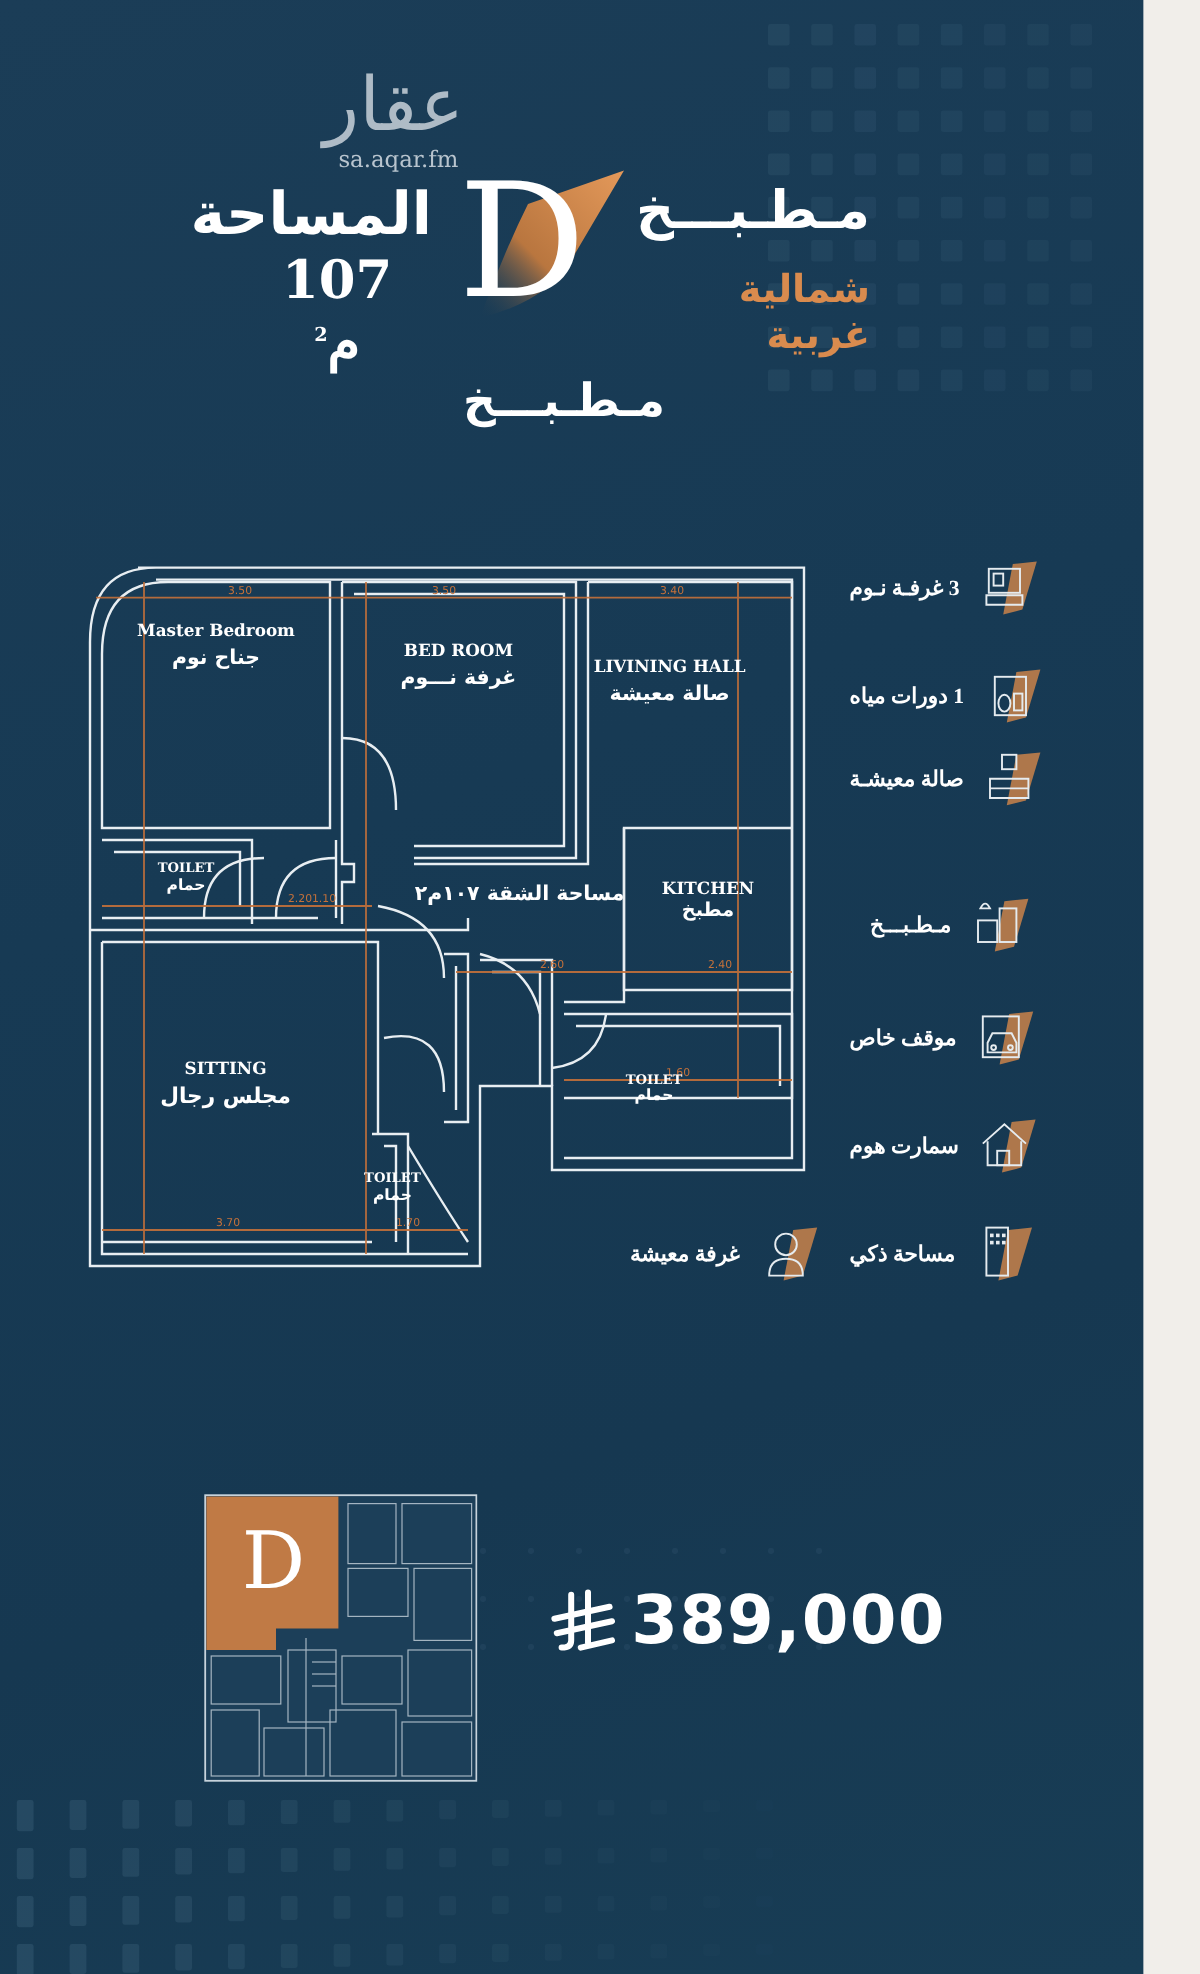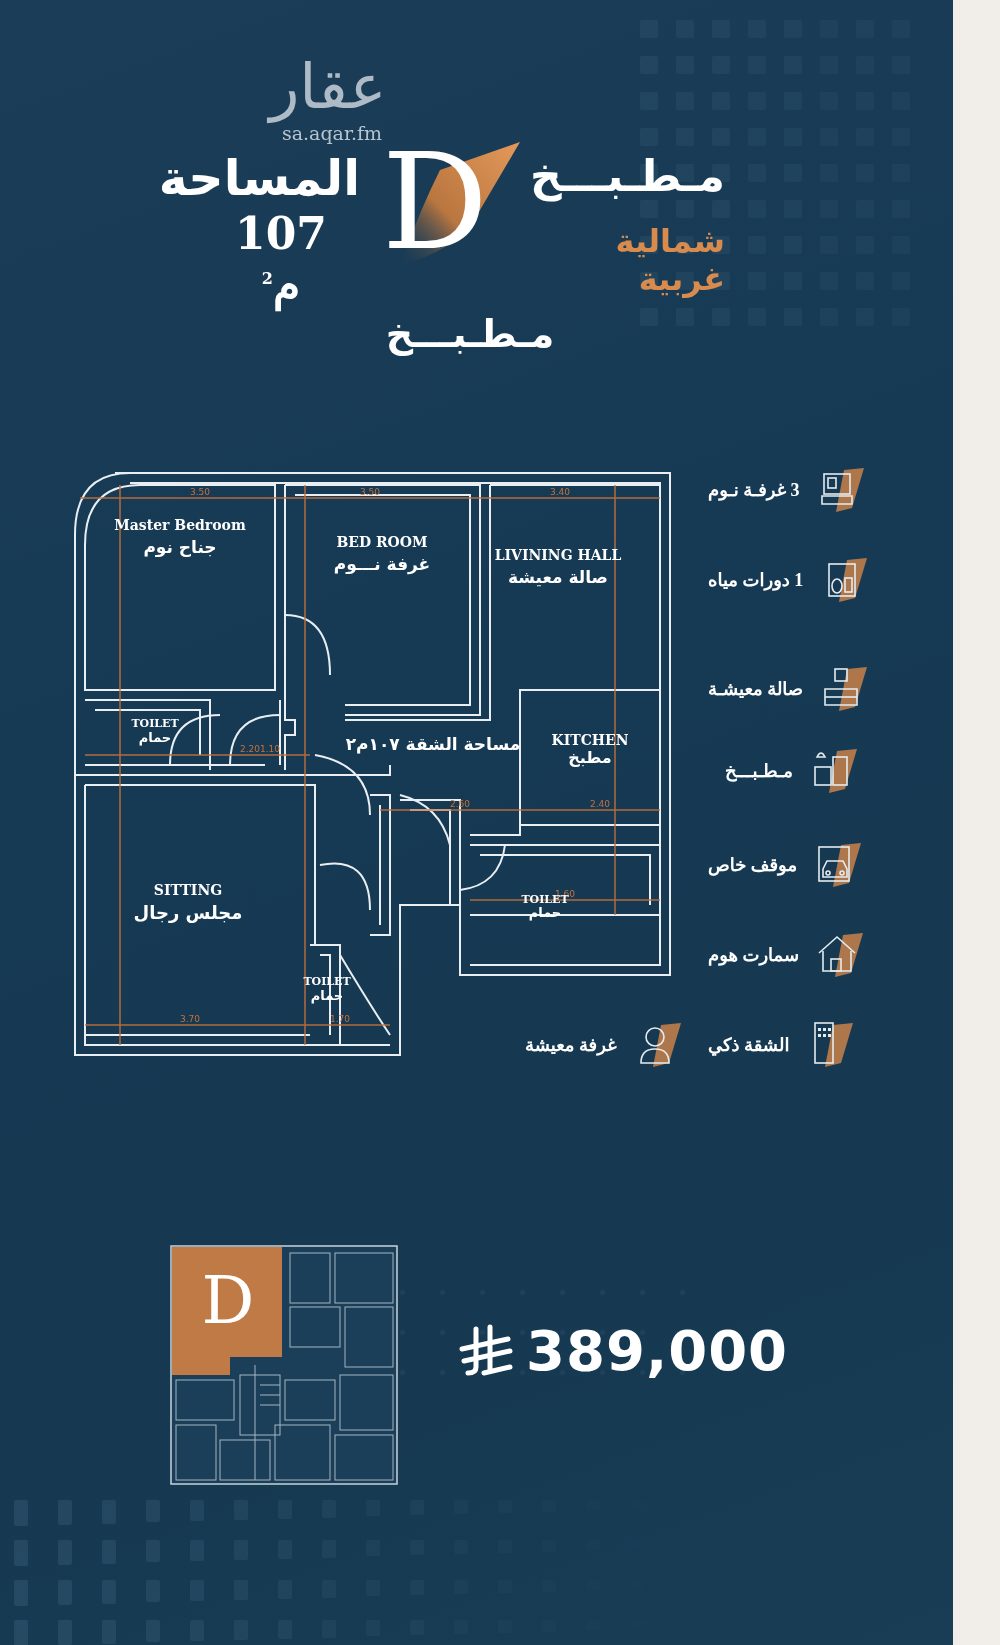--- a/index.html
+++ b/index.html
@@ -324,21 +324,21 @@
     <span class="label">1 دورات مياه</span>
     <svg class="icon" viewBox="0 0 52 52">
       <path d="M30 6 L50 4 L38 44 L22 48 Z" fill="#c9824a" opacity="0.85"></path>
       <g fill="none" stroke="#e5ebef" stroke-width="1.6">
           <rect x="12" y="10" width="26" height="32"></rect>
           <ellipse cx="20" cy="32" rx="5" ry="7"></ellipse>
           <rect x="28" y="24" width="7" height="14"></rect>
         </g>
     </svg>
   </div>
-  <div class="feature" style="left:708px;top:664px;">
+  <div class="feature" style="left:708px;top:624px;">
     <span class="label">صالة معيشـة</span>
     <svg class="icon" viewBox="0 0 52 52">
       <path d="M30 6 L50 4 L38 44 L22 48 Z" fill="#c9824a" opacity="0.85"></path>
       <g fill="none" stroke="#e5ebef" stroke-width="1.6">
           <rect x="18" y="6" width="12" height="12"></rect>
           <path d="M8 26 L40 26 L40 42 L8 42 Z"></path>
           <line x1="8" y1="34" x2="40" y2="34"></line>
         </g>
     </svg>
   </div>
@@ -370,21 +370,21 @@
     <svg class="icon" viewBox="0 0 52 52">
       <path d="M30 6 L50 4 L38 44 L22 48 Z" fill="#c9824a" opacity="0.85"></path>
       <g fill="none" stroke="#e5ebef" stroke-width="1.6">
           <path d="M6 24 L24 8 L42 24"></path>
           <path d="M10 22 L10 42 L38 42 L38 22"></path>
           <rect x="18" y="30" width="10" height="12"></rect>
         </g>
     </svg>
   </div>
   <div class="feature" style="left:708px;top:1020px;">
-    <span class="label">الشقة ذكي</span>
+    <span class="label">مساحة ذكي</span>
     <svg class="icon" viewBox="0 0 52 52">
       <path d="M30 6 L50 4 L38 44 L22 48 Z" fill="#c9824a" opacity="0.85"></path>
       <g fill="none" stroke="#e5ebef" stroke-width="1.6">
           <rect x="12" y="4" width="18" height="40"></rect>
           <g fill="#e5ebef" stroke="none">
             <rect x="15" y="9" width="3" height="3"></rect>
             <rect x="20" y="9" width="3" height="3"></rect>
             <rect x="25" y="9" width="3" height="3"></rect>
             <rect x="15" y="15" width="3" height="3"></rect>
             <rect x="20" y="15" width="3" height="3"></rect>

